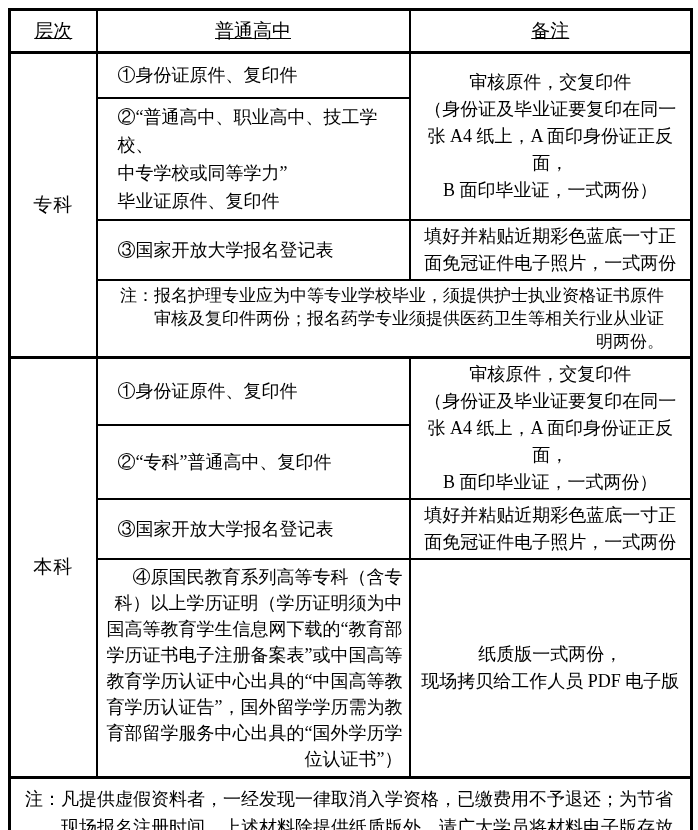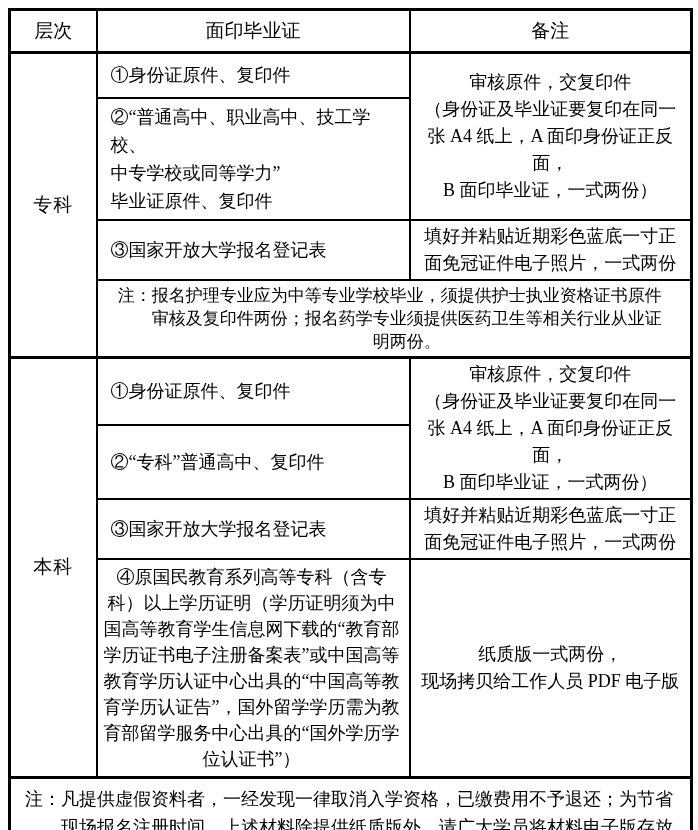--- a/index.html
+++ b/index.html
@@ -22,65 +22,65 @@
     table-layout: fixed;
     width: 682px;
     border: 3px solid #000;
   }
   td, th {
     border: 2px solid #000;
     vertical-align: middle;
     overflow: hidden;
   }
   
-  tr.header-row th { border-bottom-width: 3px; }
+  tr.header-row th { border-bottom-width: 3px; text-decoration: underline; }
   tr.section-start td { border-top-width: 3px; }
   tr.footer-row td { border-top-width: 3px; }
 
   th.hd {
     font-family: "Liberation Sans", "DejaVu Sans", sans-serif;
     font-weight: normal;
     font-size: 19px;
     text-align: center;
     height: 38px;
   }
   td.level {
     font-size: 19px;
     font-weight: normal;
     text-align: center;
     letter-spacing: 1px;
   }
   td.material {
     font-size: 18px;
     line-height: 28px;
     text-align: left;
-    padding: 4px 8px 4px 13px;
+    padding: 4px 8px 4px 20px;
     white-space: pre-line;
   }
   td.material-long {
     font-size: 18px;
     line-height: 26px;
-    text-align: center;
+    text-align: right;
     padding: 4px 6px 4px 3px;
     margin-top: 48px;
   }
   td.remark {
     font-size: 18px;
     line-height: 27px;
     text-align: center;
     padding: 2px 2px;
     white-space: pre-line;
     margin-left: 35px;
   }
   td.note {
     font-family: "Liberation Sans", "DejaVu Sans", sans-serif;
     font-size: 17px;
     line-height: 23px;
-    text-align: center;
-    padding: 3px 20px 3px 12px;
+    text-align: right;
+    padding: 3px 26px 3px 12px;
     margin-left: 36px;
   }
   td.note .hang, td.footer .hang {
     display: block;
     padding-left: 2em;
     text-indent: -2em;
   }
   td.footer {
     font-family: "Liberation Sans", "DejaVu Sans", sans-serif;
     font-size: 18px;
@@ -107,21 +107,21 @@
   <table class="doc-table">
     <colgroup>
       <col style="width:87px">
       <col style="width:313px">
       <col style="width:282px">
     </colgroup>
 
     <tbody>
         <tr class="header-row r-h">
       <th class="hd">层次</th>
-      <th class="hd">面印毕业证</th>
+      <th class="hd">普通高中</th>
       <th class="hd">备注</th>
     </tr>
 
     <tr class="r-z1">
       <td class="level" rowspan="4">专科</td>
       <td class="material">①身份证原件、复印件</td>
       <td class="remark" rowspan="2">审核原件，交复印件
 （身份证及毕业证要复印在同一
 张 A4 纸上，A 面印身份证正反面，
 B 面印毕业证，一式两份）</td>

